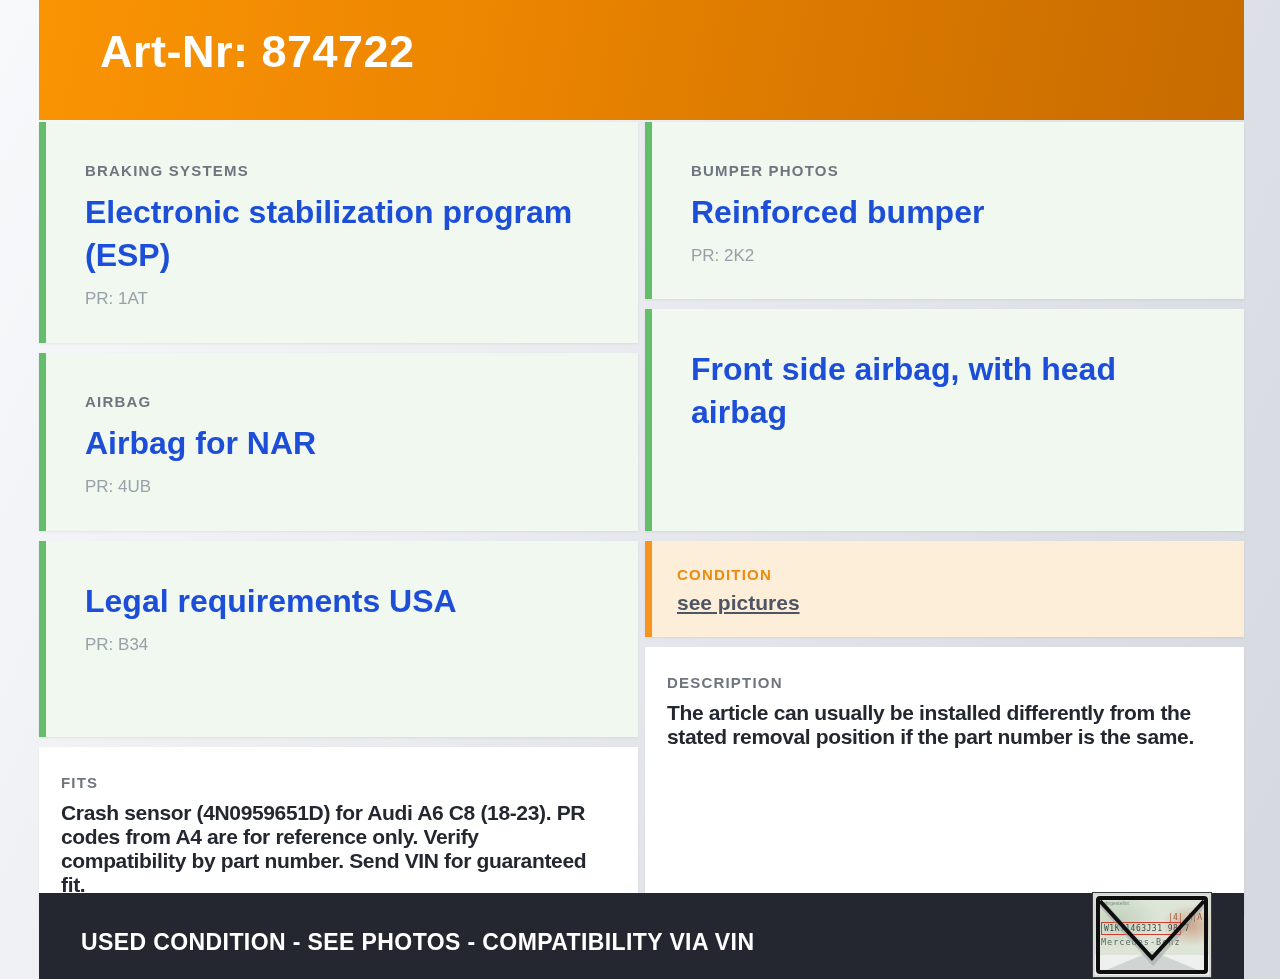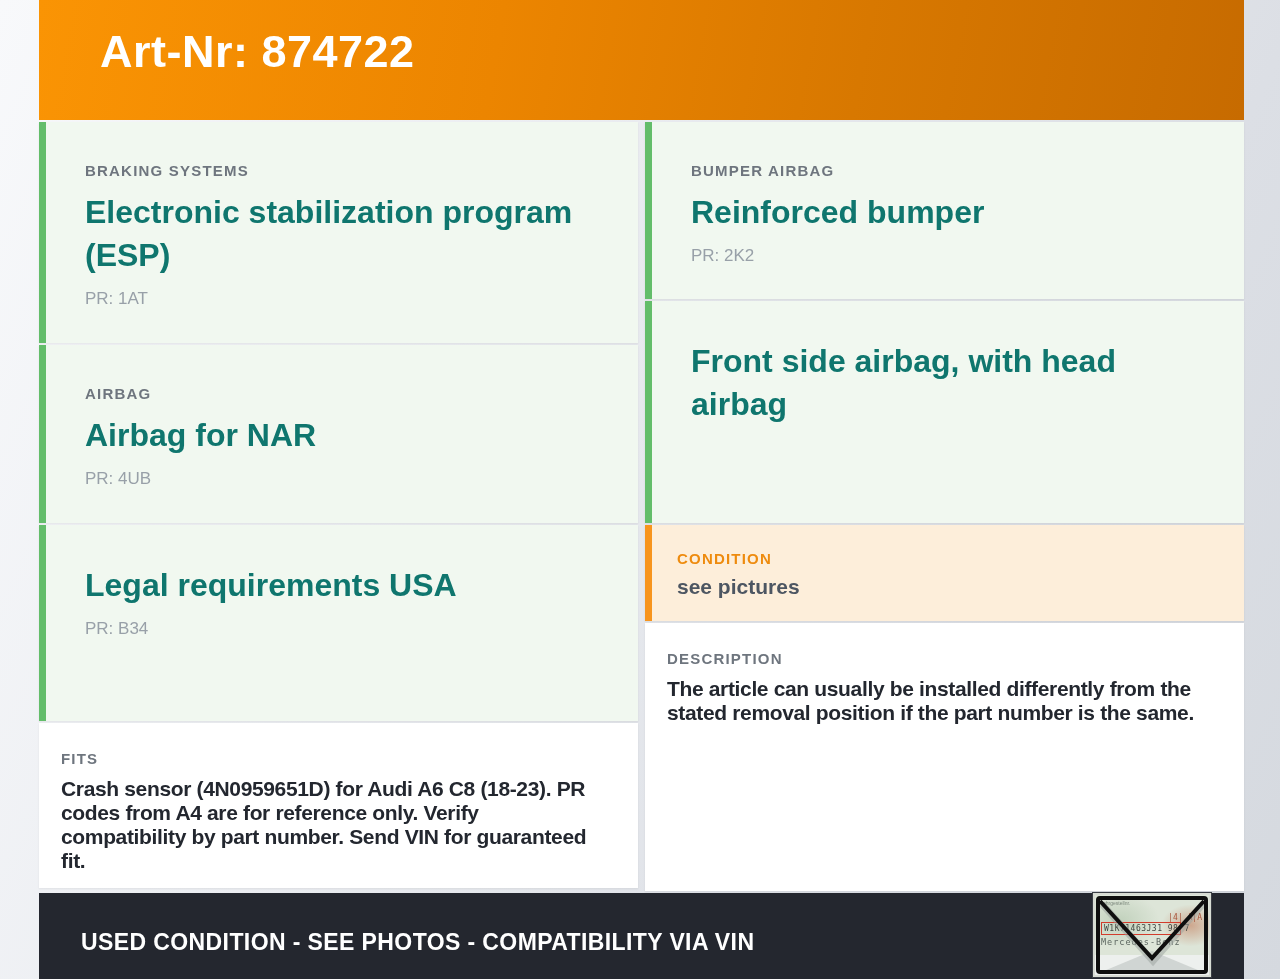--- a/index.html
+++ b/index.html
@@ -9,39 +9,39 @@
   .page{position:absolute;left:39px;top:0;width:1205px;height:979px;}
 
   
   .hdr{position:absolute;left:0;top:0;width:1205px;height:120px;
     background:linear-gradient(100deg,#fa9404 0%,#ec8500 38%,#d87800 68%,#c76b00 100%);}
   .hdr h1{margin:0;position:absolute;left:61px;top:26px;font-size:45px;line-height:52px;
     font-weight:700;color:#ffffff;letter-spacing:.5px;}
 
   
   .cols{position:absolute;left:0;top:122px;width:1205px;display:flex;gap:7px;}
-  .col{width:685px;display:flex;flex-direction:column;gap:2px;}
+  .col{width:685px;display:flex;flex-direction:column;gap:10px;}
 
   .card{box-sizing:border-box;background:#ffffff;box-shadow:0 1px 2px rgba(25,35,25,.07);}
   .card.green{background:#f1f8f0;border-left:7px solid #63bd6a;
     padding:39px 60px 0 39px;}
   .card .lbl{font-size:15px;font-weight:700;letter-spacing:1.2px;color:#6e757e;
     line-height:19px;margin-bottom:11px;}
-  .card h2{margin:0 0 12px 0;font-size:32px;line-height:43px;font-weight:700;color:#0f766e;}
+  .card h2{margin:0 0 12px 0;font-size:32px;line-height:43px;font-weight:700;color:#1d4ed8;}
   .card .pr{font-size:17px;color:#98a0a8;}
 
   .card.white{padding:26px 28px 0 22px;background:#ffffff;}
   .card.white .lbl{margin-bottom:9px;}
   .body-text{font-size:21px;line-height:24px;font-weight:700;color:#23272f;
     letter-spacing:-.35px;white-space:pre-line;}
 
   .card.condition{background:#fdeeda;border-left:7px solid #f7941d;
     padding:24px 20px 0 25px;}
   .card.condition .lbl{color:#ee8b0e;margin-bottom:7px;}
-  .card.condition .cond-val{font-size:21px;font-weight:700;color:#4d5662;}
+  .card.condition .cond-val{font-size:21px;font-weight:700;color:#4d5662;text-decoration:underline;}
 
   
   .l1{height:221px}.l2{height:178px}.l3{height:196px}.l4{height:165px}
   .r1{height:177px}.r2{height:222px}.r3{height:96px}.r4{height:268px}
 
   
   .footer{position:absolute;left:0;top:893px;width:1205px;height:98px;background:#24272f;
     display:flex;align-items:center;}
   .footer .banner{margin-left:42px;color:#ffffff;font-size:23px;font-weight:700;
     letter-spacing:.4px;}
@@ -100,21 +100,21 @@
         <div class="body-text">Crash sensor (4N0959651D) for Audi A6 C8 (18-23). PR
 codes from A4 are for reference only. Verify
 compatibility by part number. Send VIN for guaranteed
 fit.</div>
       </section>
     </div>
 
     <div class="col">
 
       <section class="card green r1">
-        <div class="lbl">BUMPER AIRBAG</div>
+        <div class="lbl">BUMPER PHOTOS</div>
         <h2>Reinforced bumper</h2>
         <div class="pr">PR: 2K2</div>
       </section>
 
       <section class="card green r2">
         <h2>Front side airbag, with head airbag</h2>
       </section>
 
       <section class="card condition r3">
         <div class="lbl">CONDITION</div>

